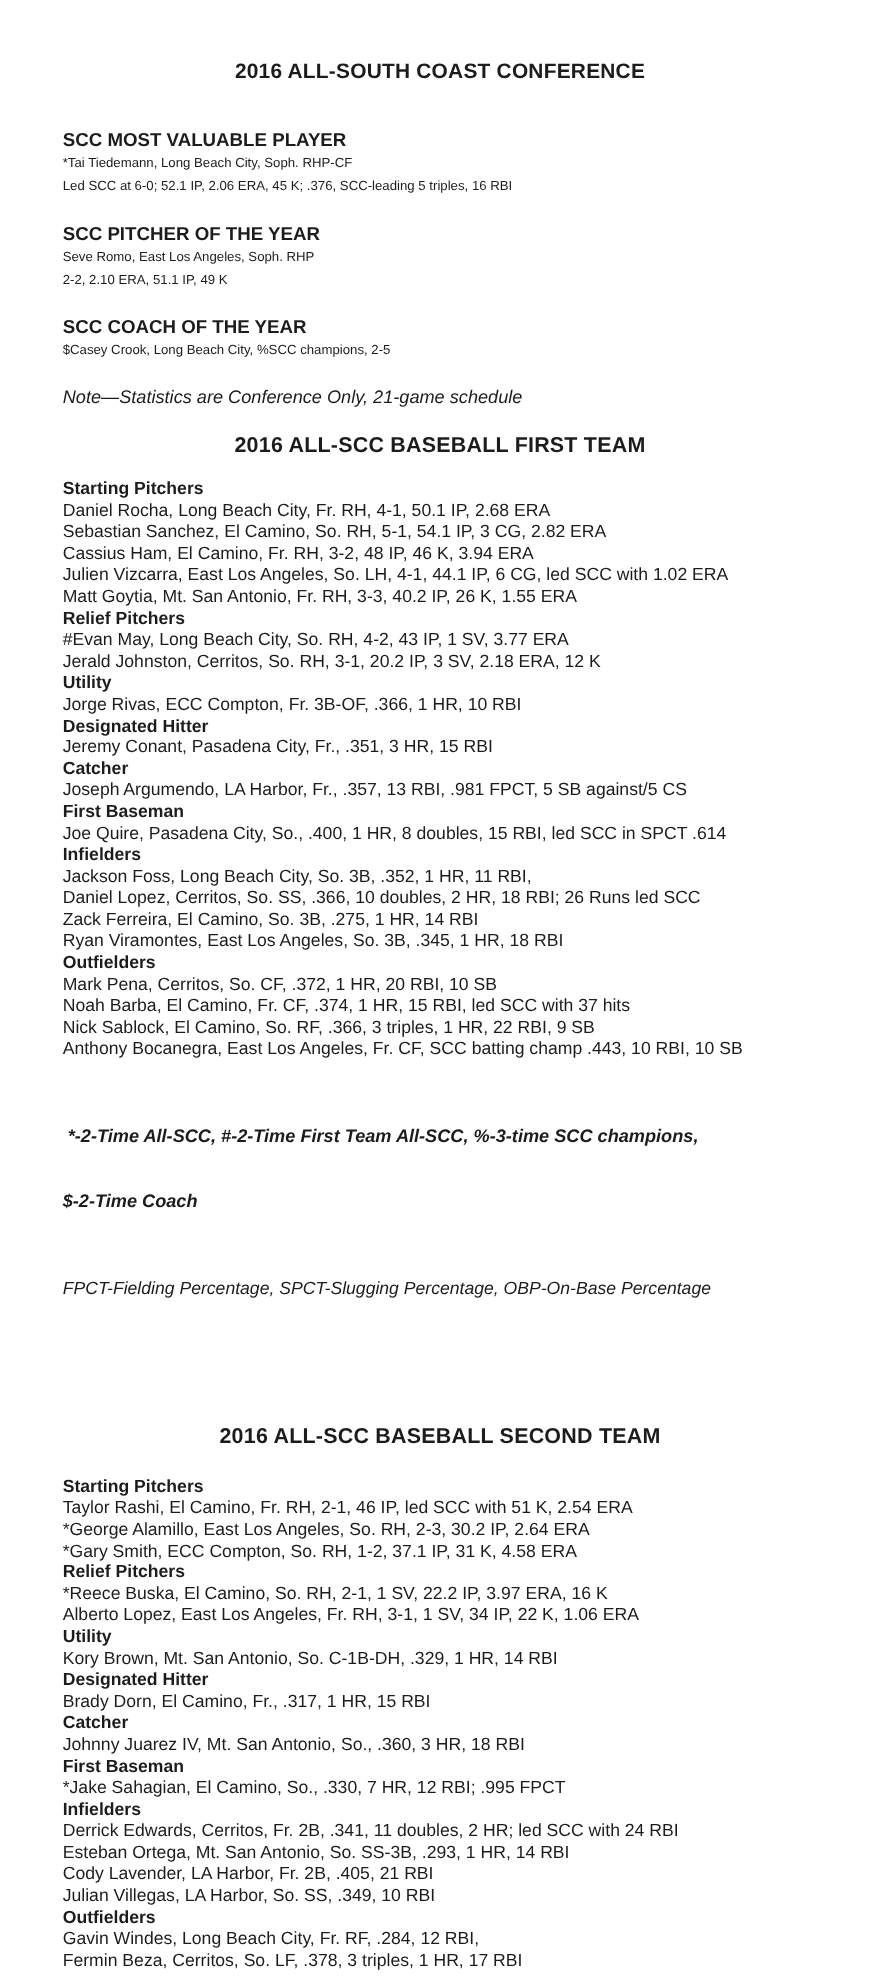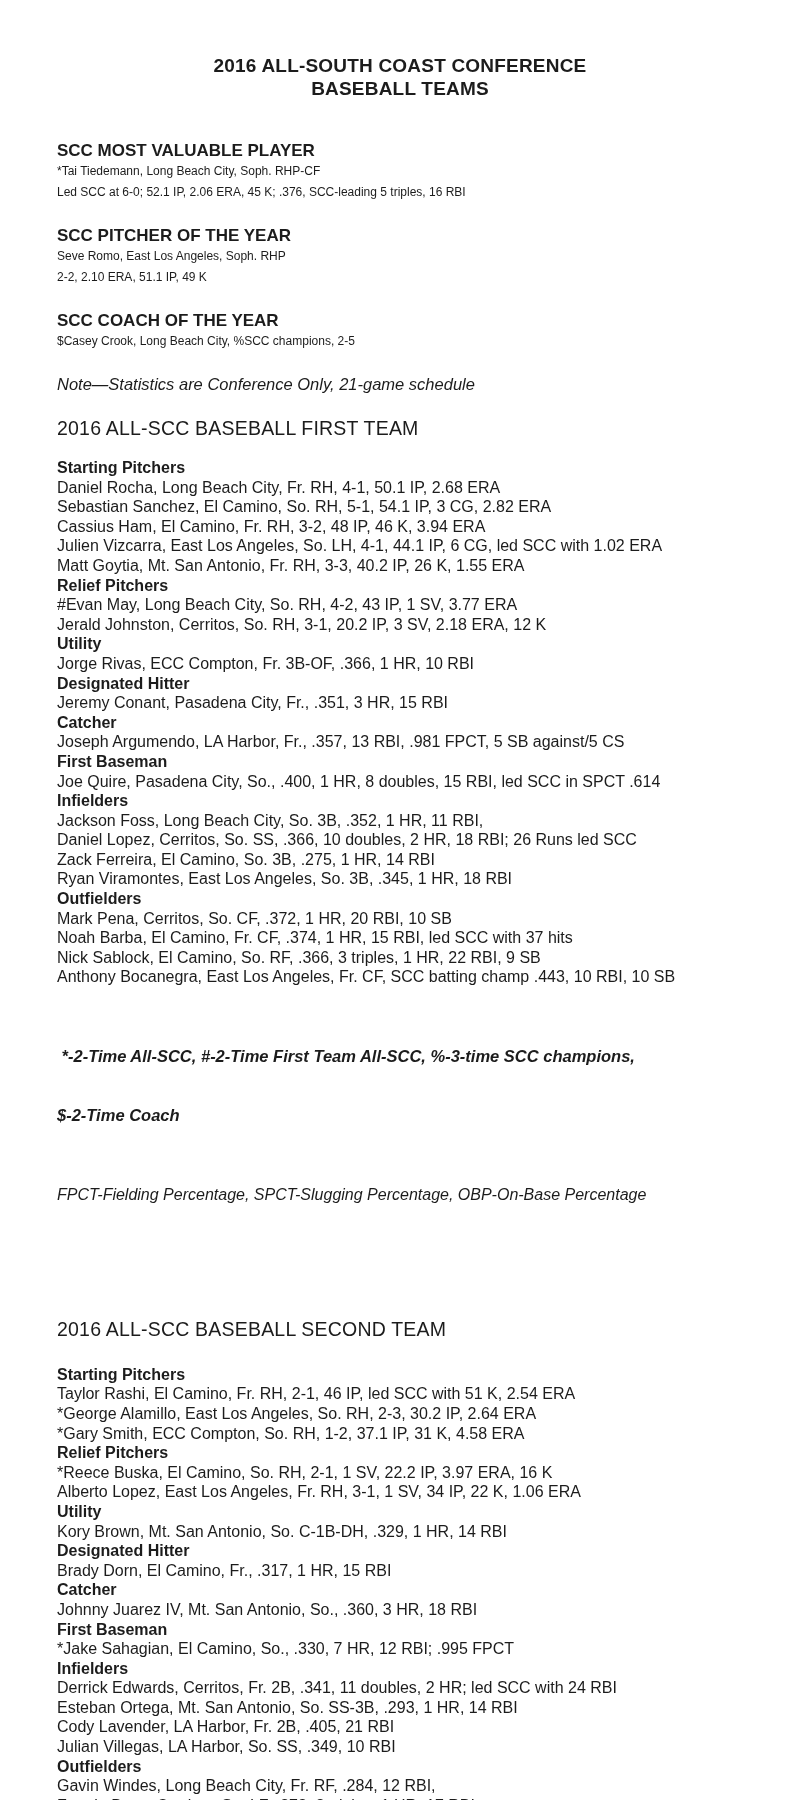--- a/index.html
+++ b/index.html
@@ -44,21 +44,22 @@
   }
   .note {
     margin-top: 22px;
     text-align: left;
     font-style: italic;
     font-size: 16.5px;
     line-height: 21px;
   }
   .team-heading {
     margin: 21px 0 0 0;
-    font-weight: normal;
+    text-align: center;
+    font-weight: bold;
     font-size: 19.5px;
     line-height: 24px;
     letter-spacing: 0.2px;
   }
   .team-heading.second {
     margin-top: 112px;
   }
   .team-list {
     margin-top: 18px;
     line-height: 19.6px;
@@ -85,21 +86,20 @@
     line-height: 21px;
   }
 </style>
 </head>
 <body>
 
 <div class="page">
 
   <div class="doc-title">
     <div>2016 ALL-SOUTH COAST CONFERENCE</div>
-    <div>BASEBALL TEAMS</div>
   </div>
 
   <section class="award">
     <div class="award-heading">SCC MOST VALUABLE PLAYER</div>
     <div class="award-lines">
         <div>*Tai Tiedemann, Long Beach City, Soph. RHP-CF</div>
         <div>Led SCC at 6-0; 52.1 IP, 2.06 ERA, 45 K; .376, SCC-leading 5 triples, 16 RBI</div>
       </div>
   </section>
 

